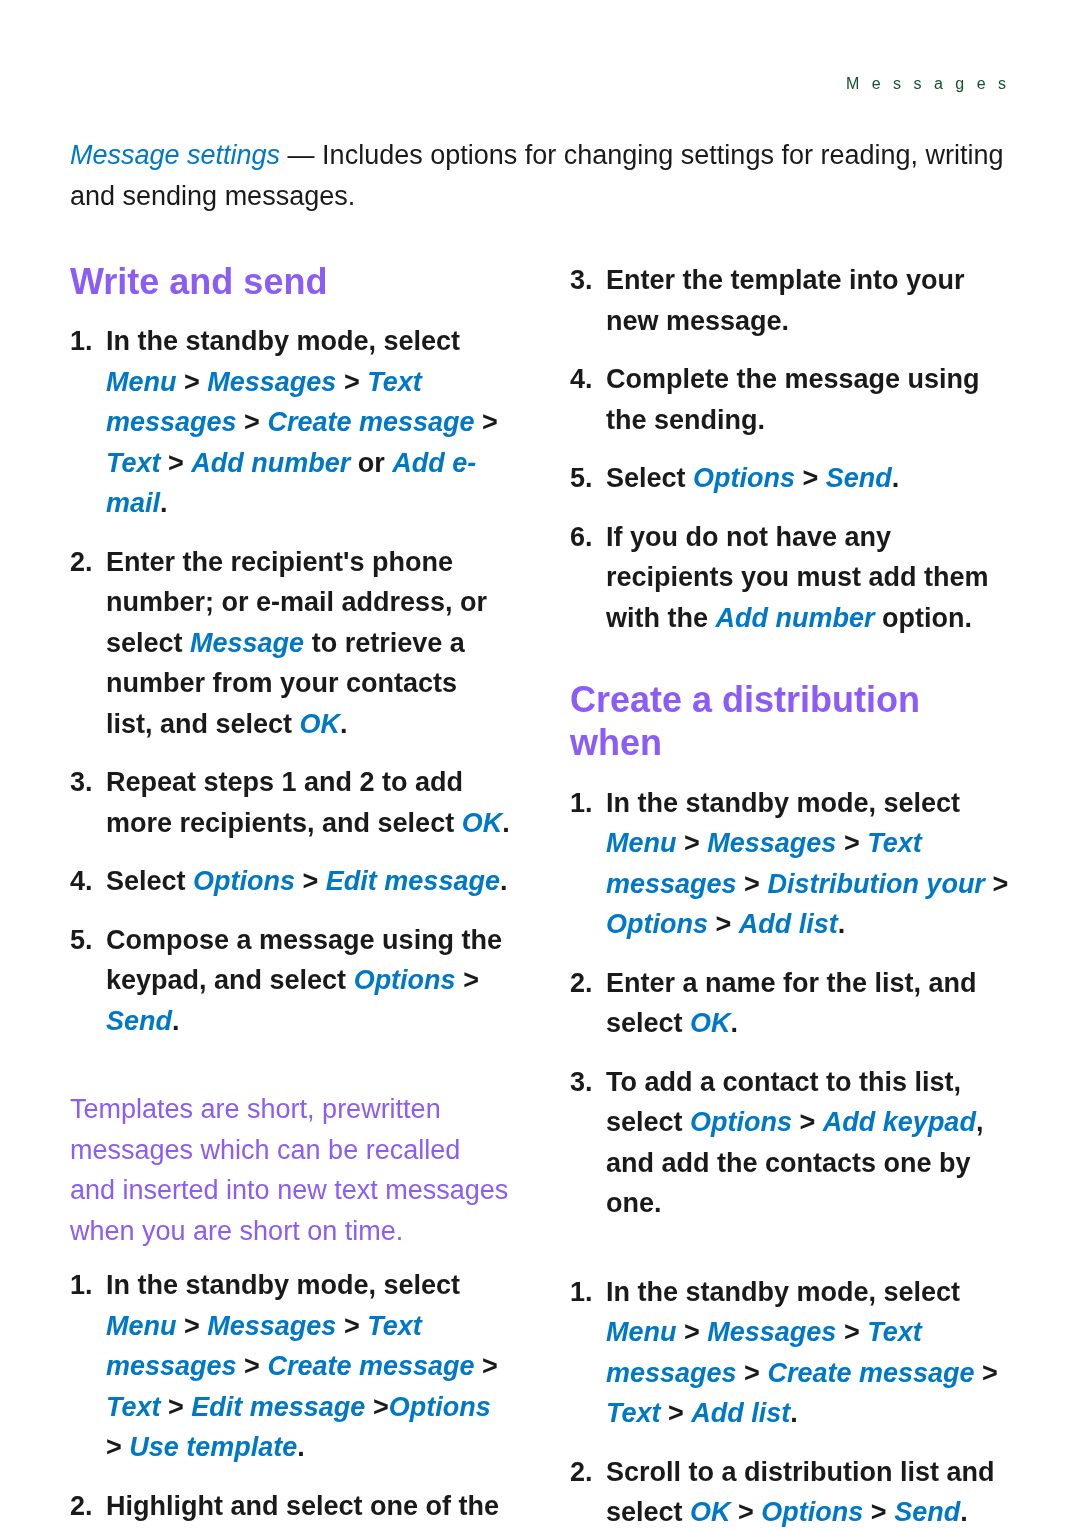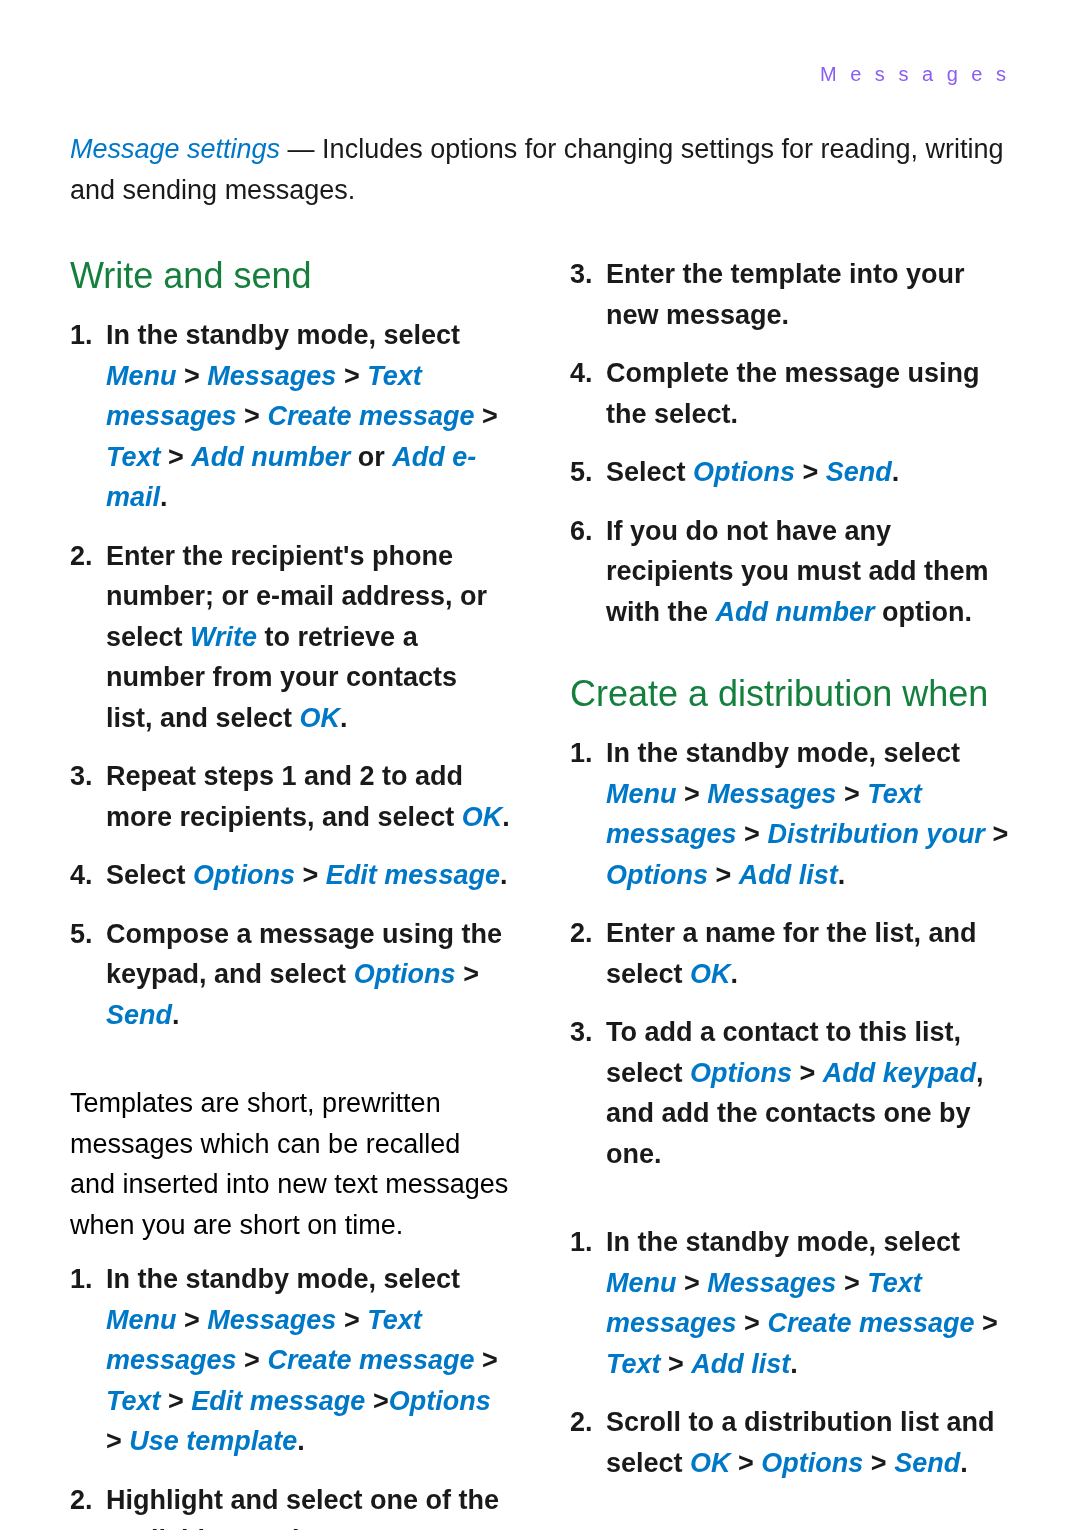--- a/index.html
+++ b/index.html
@@ -20,24 +20,25 @@
 
     .page {
       width: 1080px;
       min-height: 1530px;
       padding: 60px 70px 60px 70px;
       position: relative;
     }
 
     .page-header {
       text-align: right;
-      font-size: 20px;
+      font-size: 16px;
       letter-spacing: 4px;
-      color: #8b5cf6;
+      color: #14532d;
       margin-bottom: 40px;
+      margin-top: 12px;
     }
 
     .two-col {
       display: flex;
       gap: 60px;
     }
 
     .col-left {
       flex: 1;
     }
@@ -45,30 +46,30 @@
     .col-right {
       flex: 1;
     }
 
     .section {
       margin-bottom: 48px;
     }
 
     .section-title {
       font-size: 36px;
-      font-weight: normal;
-      color: #15803d;
+      font-weight: bold;
+      color: #8b5cf6;
       margin-bottom: 18px;
       line-height: 1.2;
     }
 
     .section-body {
       font-size: 27px;
       line-height: 1.5;
-      color: #000000;
+      color: #8b5cf6;
       margin-bottom: 14px;
     }
 
     .link-text {
       color: #0078c8;
       font-style: italic;
     }
 
     ol {
       padding-left: 30px;
@@ -108,21 +109,21 @@
 
     <div class="col-left">
 
       <div class="section">
         <div class="section-title">Write and send</div>
         <ol>
           <li>
             In the standby mode, select <span class="link-text">Menu</span> &gt; <span class="link-text">Messages</span> &gt; <span class="link-text">Text messages</span> &gt; <span class="link-text">Create message</span> &gt; <span class="link-text">Text</span> &gt; <span class="link-text">Add number</span> or <span class="link-text">Add e-mail</span>.
           </li>
           <li>
-            Enter the recipient's phone number; or e-mail address, or select <span class="link-text">Write</span> to retrieve a number from your contacts list, and select <span class="link-text">OK</span>.
+            Enter the recipient's phone number; or e-mail address, or select <span class="link-text">Message</span> to retrieve a number from your contacts list, and select <span class="link-text">OK</span>.
           </li>
           <li>
             Repeat steps 1 and 2 to add more recipients, and select <span class="link-text">OK</span>.
           </li>
           <li>
             Select <span class="link-text">Options</span> &gt; <span class="link-text">Edit message</span>.
           </li>
           <li>
             Compose a message using the keypad, and select <span class="link-text">Options</span> &gt; <span class="link-text">Send</span>.
           </li>
@@ -143,21 +144,21 @@
 
     </div>
 
     <div class="col-right">
 
       <ol start="3">
         <li>
           Enter the template into your new message.
         </li>
         <li>
-          Complete the message using the select.
+          Complete the message using the sending.
         </li>
         <li>
           Select <span class="link-text">Options</span> &gt; <span class="link-text">Send</span>.
         </li>
         <li>
           If you do not have any recipients you must add them with the <span class="link-text">Add number</span> option.
         </li>
       </ol>
 
       <div class="section" style="margin-top: 40px;">

